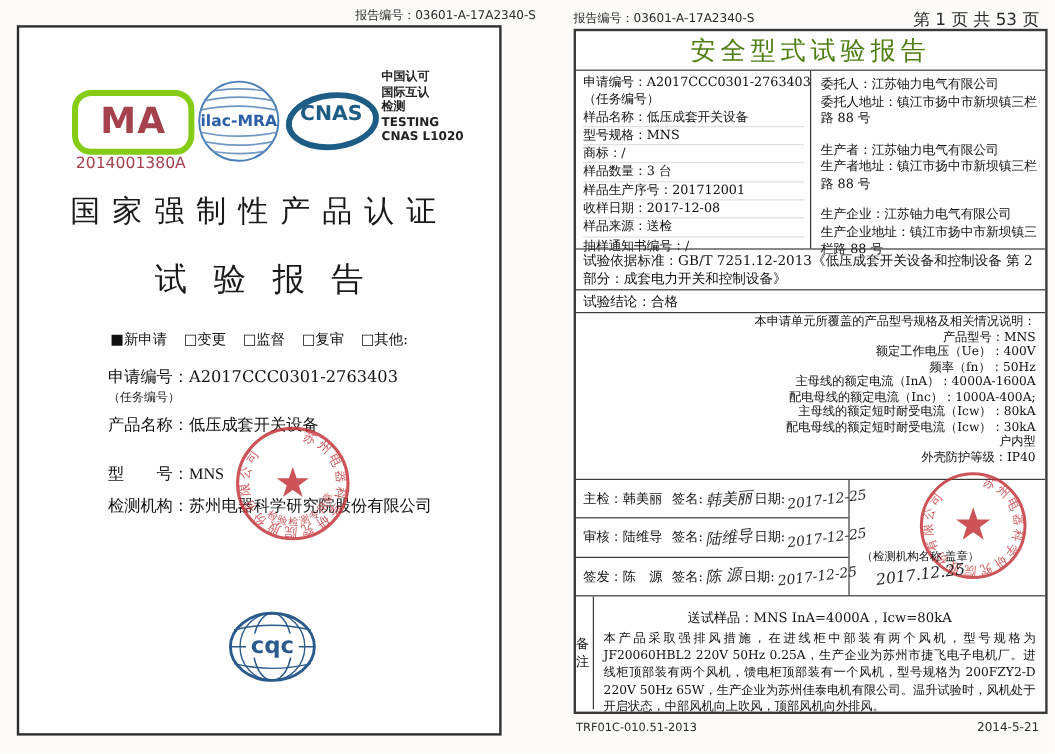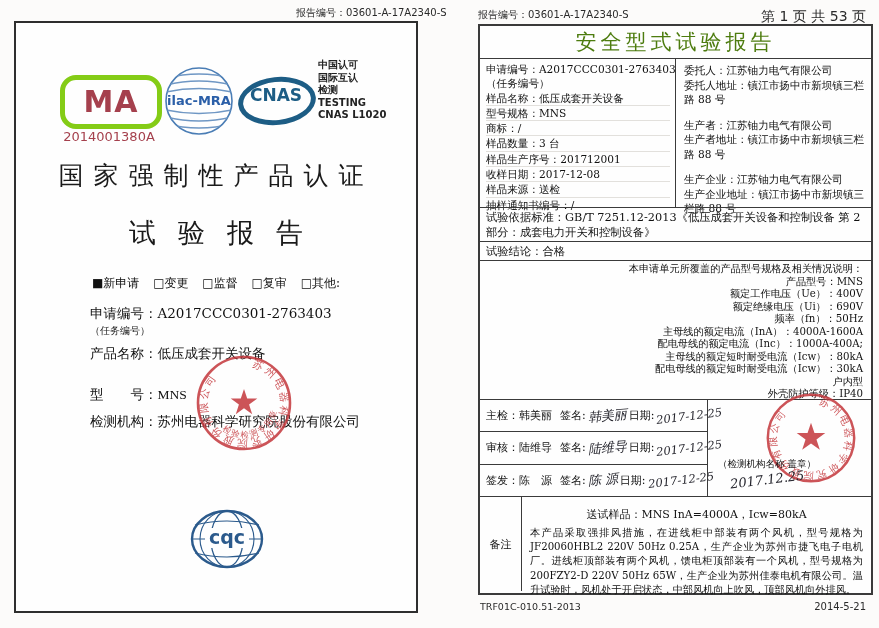--- a/index.html
+++ b/index.html
@@ -70,21 +70,21 @@
   .sig-row + .sig-row{border-top:1.5px solid #3a3a3a;}
   .sig-role{margin-right:8px;}
   .hand{font-style:italic;display:inline-block;transform:rotate(-5deg);font-size:13px;color:#26262e;
         margin:0 2px;}
   .hand.date{font-size:11.5px;transform:rotate(-7deg);}
   #sig-seal-cell{flex:1;position:relative;}
   #right-seal{position:absolute;left:55px;top:-10px;}
   #seal-caption{position:absolute;left:10px;top:58px;font-size:9.5px;color:#111;white-space:nowrap;}
   #seal-date{position:absolute;left:20px;top:72px;font-size:13px;}
   #r-remark{top:470px;height:95px;display:flex;}
-  #remark-label{width:42px;border-right:1.5px solid #3a3a3a;box-sizing:border-box;display:flex;
+  #remark-label{width:15px;border-right:1.5px solid #3a3a3a;box-sizing:border-box;display:flex;
                 align-items:center;justify-content:center;font-size:11px;color:#111;}
   #remark-content{flex:1;padding:4px 8px;box-sizing:border-box;}
   #remark-title{text-align:center;font-size:11px;margin:6px 0 4px 0;color:#111;}
   #remark-body{font-size:10.2px;line-height:14.2px;text-align:justify;color:#111;}
   #footer-left{top:601px;left:480px;font-size:9.5px;font-family:"DejaVu Sans","Liberation Sans",sans-serif;color:#2a2a2a;text-align:right;}
   #footer-right{top:601px;left:800px;width:66px;text-align:right;font-size:10px;
                 font-family:"DejaVu Sans","Liberation Sans",sans-serif;color:#2a2a2a;}
 </style>
 </head>
 <body>
@@ -218,21 +218,20 @@
     </div>
 
     <div class="row bt" id="r-standard">试验依据标准：GB/T 7251.12-2013《低压成套开关设备和控制设备 第 2 部分：成套电力开关和控制设备》</div>
 
     <div class="row bt" id="r-conclusion">试验结论：合格</div>
 
     <div class="row bt" id="r-coverage">
       <div class="cov">本申请单元所覆盖的产品型号规格及相关情况说明：</div>
       <div class="cov">产品型号：MNS</div>
       <div class="cov">额定工作电压（Ue）：400V</div>
-      <div class="cov">额定绝缘电压（Ui）：690V</div>
       <div class="cov">频率（fn）：50Hz</div>
       <div class="cov">主母线的额定电流（InA）：4000A-1600A</div>
       <div class="cov">配电母线的额定电流（Inc）：1000A-400A;</div>
       <div class="cov">主母线的额定短时耐受电流（Icw）：80kA</div>
       <div class="cov">配电母线的额定短时耐受电流（Icw）：30kA</div>
       <div class="cov">户内型</div>
       <div class="cov">外壳防护等级：IP40</div>
     </div>
 
     <div class="row bt" id="r-sig-block">

